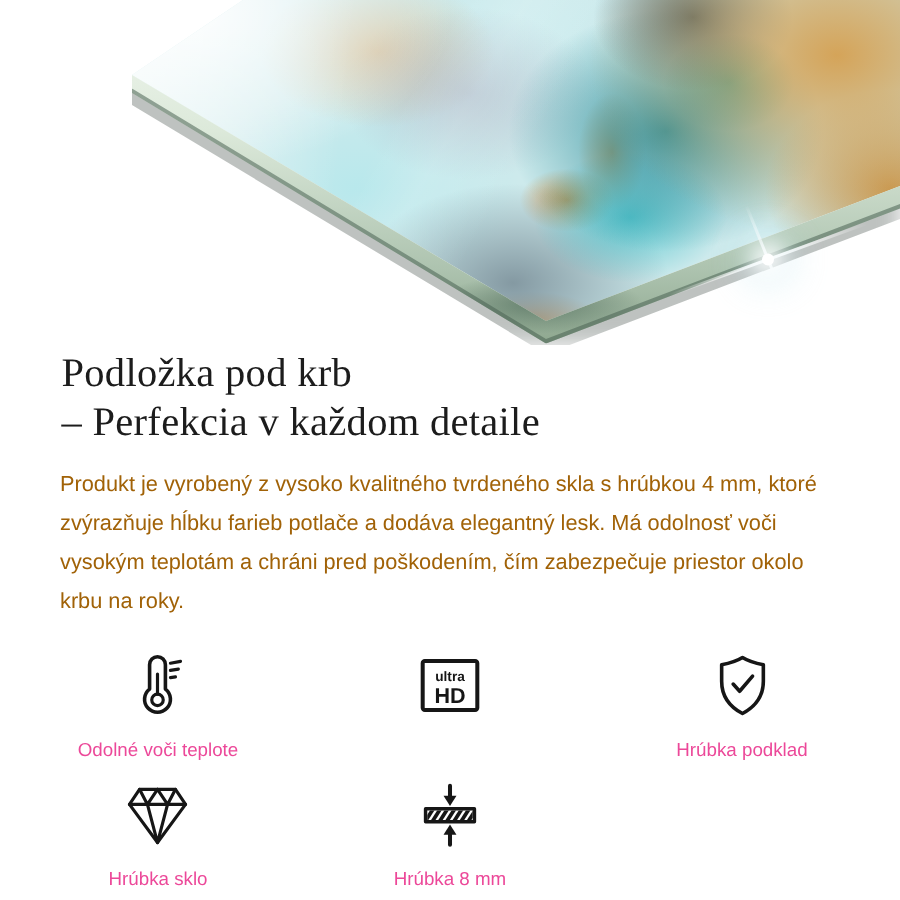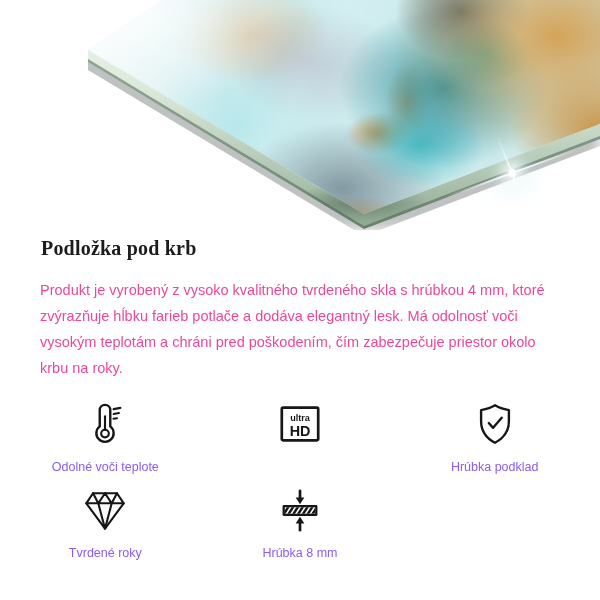--- a/index.html
+++ b/index.html
@@ -62,35 +62,35 @@
     transform:rotate(-20deg);
   }
   .sparkle .ray-short{
     width:78px;height:2.2px;margin-left:-39px;margin-top:-1.1px;
     background:linear-gradient(90deg,rgba(255,255,255,0) 0%,rgba(255,255,255,0.92) 45%,#ffffff 50%,rgba(255,255,255,0.92) 55%,rgba(255,255,255,0) 100%);
     transform:rotate(68deg);
   }
   
   .title-block{margin:2px 0 0 41px;}
   .title-line{
-    display:block;font-family:"Liberation Serif",serif;font-weight:700;
-    font-size:20px;line-height:33px;color:#1c1c1c;letter-spacing:0.2px;
+    display:block;font-family:"Liberation Serif",serif;font-weight:400;
+    font-size:27px;line-height:33px;color:#1c1c1c;letter-spacing:0.2px;
   }
   .description{
     margin:12px 40px 0 40px;width:512px;
-    font-size:14.5px;line-height:26px;color:#ec4899;
+    font-size:14.5px;line-height:26px;color:#a16207;
   }
   
   .features{
     display:grid;grid-template-columns:1fr 1fr 1fr;row-gap:12px;
     margin-top:20px;padding:0 8px;
   }
   .feature{display:flex;flex-direction:column;align-items:center;}
   .icon-wrap{height:46px;display:flex;align-items:flex-end;justify-content:center;}
-  .feature-label{margin-top:12px;font-size:12.5px;line-height:16px;color:#8b5cf6;}
+  .feature-label{margin-top:12px;font-size:12.5px;line-height:16px;color:#ec4899;}
   .feature svg{display:block;}
   .stroke{fill:none;stroke:#161616;stroke-width:2.5;stroke-linecap:round;stroke-linejoin:round;}
   .thin{stroke-width:2.2;}
   .fill{fill:#161616;stroke:none;}
   .hd-text{font-family:"Liberation Sans",sans-serif;font-weight:bold;fill:#161616;text-anchor:middle;}
 </style>
 </head>
 <body>
 
 <div class="hero">
@@ -100,20 +100,21 @@
   <div class="glass-edge-line"></div>
   <div class="sparkle">
     <div class="ray ray-long"></div>
     <div class="ray ray-short"></div>
     <div class="core"></div>
   </div>
 </div>
 
 <h1 class="title-block" style="margin-top:2px;margin-bottom:0;">
   <span class="title-line">Podložka pod krb</span>
+  <span class="title-line">– Perfekcia v každom detaile</span>
 </h1>
 
 <p class="description">Produkt je vyrobený z vysoko kvalitného tvrdeného skla s hrúbkou 4 mm, ktoré zvýrazňuje hĺbku farieb potlače a dodáva elegantný lesk. Má odolnosť voči vysokým teplotám a chráni pred poškodením, čím zabezpečuje priestor okolo krbu na roky.</p>
 
 <div class="features">
 
   <div class="feature">
     <div class="icon-wrap">
       <svg width="46" height="46" viewBox="0 0 48 48">
         <path class="stroke" d="M18.5,26.5 V9.5 a5.5,5.5 0 0 1 11,0 V26.5 a9,9 0 1 1 -11,0 Z"></path>
@@ -147,21 +148,21 @@
     <div class="feature-label">Hrúbka podklad</div>
   </div>
 
   <div class="feature">
     <div class="icon-wrap">
       <svg width="46" height="46" viewBox="0 0 48 48">
         <path class="stroke thin" d="M24,43.5 L4.5,17 L11.5,6.5 H36.5 L43.5,17 Z"></path>
         <path class="stroke thin" d="M4.5,17 H43.5 M11.5,6.5 L17,17 M24,6.5 L17,17 M24,6.5 L31,17 M36.5,6.5 L31,17 M17,17 L24,43.5 M31,17 L24,43.5"></path>
       </svg>
     </div>
-    <div class="feature-label">Tvrdené roky</div>
+    <div class="feature-label">Hrúbka sklo</div>
   </div>
 
 
   <div class="feature">
     <div class="icon-wrap">
       <svg width="46" height="46" viewBox="0 0 48 48">
         <defs>
           <clipPath id="barClip">
               <rect x="8.2" y="21.2" width="31.6" height="6.6"></rect>
             </clipPath>

